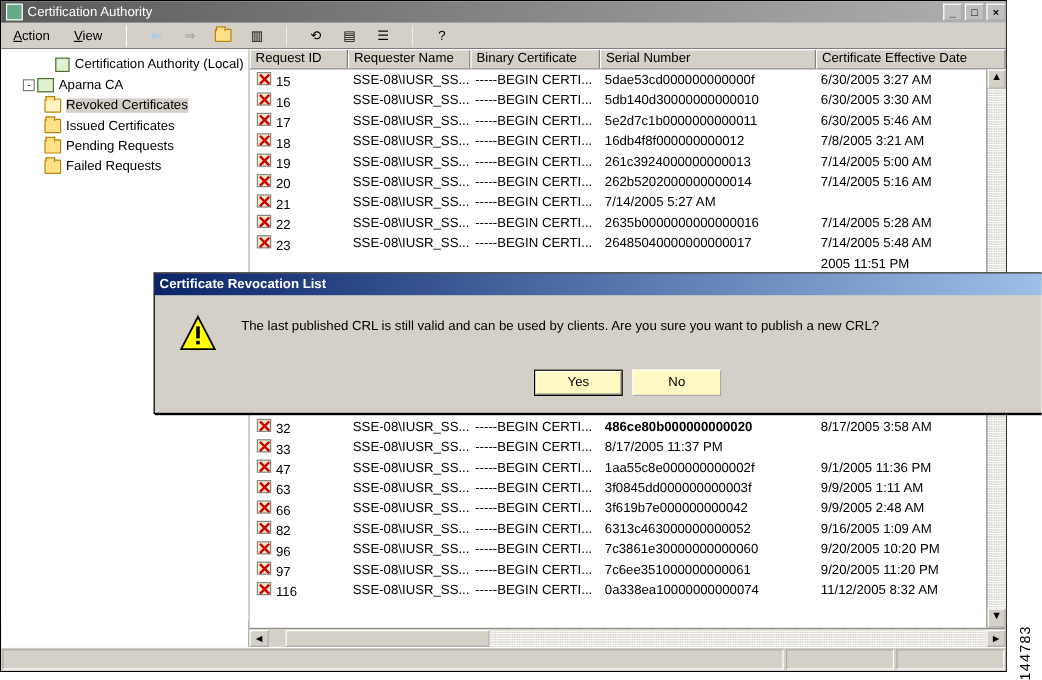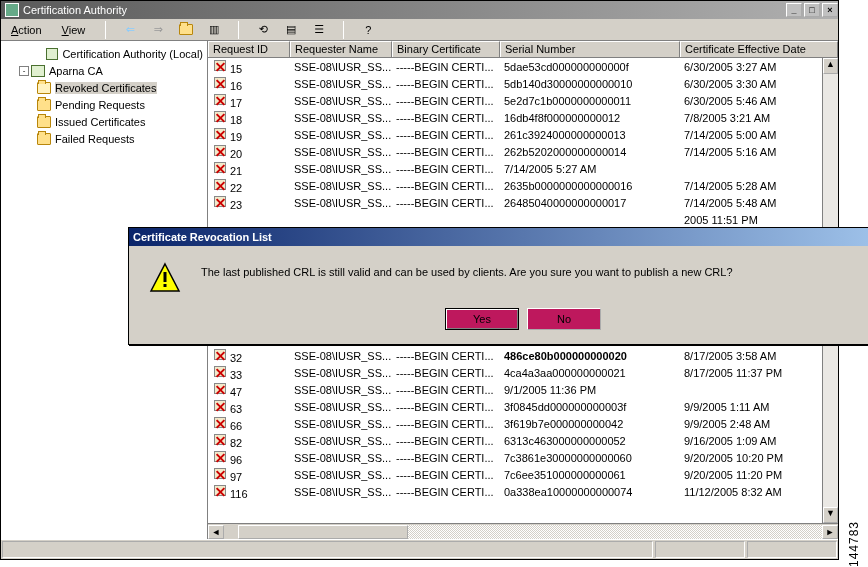--- a/index.html
+++ b/index.html
@@ -59,21 +59,21 @@
 .statuscell { border: 1px inset #fff; flex: 1; margin: 1px; }
 .statuscell.small { flex: 0 0 90px; }
 
 
 .dialog { position: absolute; left: 128px; top: 227px; width: 790px; background: #d4d0c8; border: 1px solid #000; box-shadow: 1px 1px 0 #000; }
 .dialog .dtitle { height: 18px; background: linear-gradient(to right, #0a246a, #a6caf0); color: #fff; font-weight: bold; padding: 2px 4px; display: flex; align-items: center; }
 .dialog .dbody { padding: 16px 20px 14px; display: flex; align-items: flex-start; gap: 20px; }
 .warnicon { width: 32px; height: 32px; }
 .dialog .dtext { flex: 1; padding-top: 4px; }
 .dialog .dbtns { display: flex; justify-content: center; gap: 8px; padding-bottom: 14px; }
-.dialog .dbtn { width: 74px; height: 22px; background: #be185d; border: 1px outset #fff; }
+.dialog .dbtn { width: 74px; height: 22px; background: #fef9c3; border: 1px outset #fff; }
 .dialog .dbtn.default { border: 1px solid #000; box-shadow: inset 1px 1px #fff, inset -1px -1px #808080; }
 
 .sideid { position: absolute; right: 0; top: 0; height: 567px; width: 28px; display: flex; align-items: flex-end; justify-content: center; }
 .sideid span { writing-mode: vertical-rl; transform: rotate(180deg); font-family: Arial, sans-serif; font-size: 12px; letter-spacing: 1px; }
 </style>
 </head>
 <body>
 
 <div class="window">
 
@@ -116,25 +116,25 @@
             <span class="expander">-</span>
             <span class="ca-icon ticon2"></span>
             <span class="lbl">Aparna CA</span>
           </div>
         <div class="treerow indent2 selected">
             <span class="folder-icon folder-open ticon2"></span>
             <span class="lbl">Revoked Certificates</span>
           </div>
         <div class="treerow indent2">
             <span class="folder-icon ticon2"></span>
-            <span class="lbl">Pending Requests</span>
+            <span class="lbl">Issued Certificates</span>
           </div>
         <div class="treerow indent2">
             <span class="folder-icon ticon2"></span>
-            <span class="lbl">Issued Certificates</span>
+            <span class="lbl">Pending Requests</span>
           </div>
         <div class="treerow indent2">
             <span class="folder-icon ticon2"></span>
             <span class="lbl">Failed Requests</span>
           </div>
       </div>
     </div>
 
     <div class="rightpane">
       <div class="colheaders">
@@ -303,30 +303,30 @@
             <div class="cell" style="width: 180px; font-weight: bold;">486ce80b000000000020</div>
             <div class="cell" style="flex: 1 1 0%;">8/17/2005 3:58 AM</div>
           </div>
           <div class="row">
             <div class="cell" style="width: 82px;"><span class="revicon">
                 <span class="base"></span>
                 <span class="x"></span>
               </span><span>33</span></div>
             <div class="cell" style="width: 102px;">SSE-08\IUSR_SS...</div>
             <div class="cell" style="width: 108px;">-----BEGIN CERTI...</div>
-            <div class="cell" style="width: 180px;">4ca4a3aa000000000021</div>
             <div class="cell" style="flex: 1 1 0%;">8/17/2005 11:37 PM</div>
           </div>
           <div class="row">
             <div class="cell" style="width: 82px;"><span class="revicon">
                 <span class="base"></span>
                 <span class="x"></span>
               </span><span>47</span></div>
             <div class="cell" style="width: 102px;">SSE-08\IUSR_SS...</div>
             <div class="cell" style="width: 108px;">-----BEGIN CERTI...</div>
+            <div class="cell" style="width: 180px;">1aa55c8e000000000002f</div>
             <div class="cell" style="flex: 1 1 0%;">9/1/2005 11:36 PM</div>
           </div>
           <div class="row">
             <div class="cell" style="width: 82px;"><span class="revicon">
                 <span class="base"></span>
                 <span class="x"></span>
               </span><span>63</span></div>
             <div class="cell" style="width: 102px;">SSE-08\IUSR_SS...</div>
             <div class="cell" style="width: 108px;">-----BEGIN CERTI...</div>
             <div class="cell" style="width: 180px;">3f0845dd000000000003f</div>

